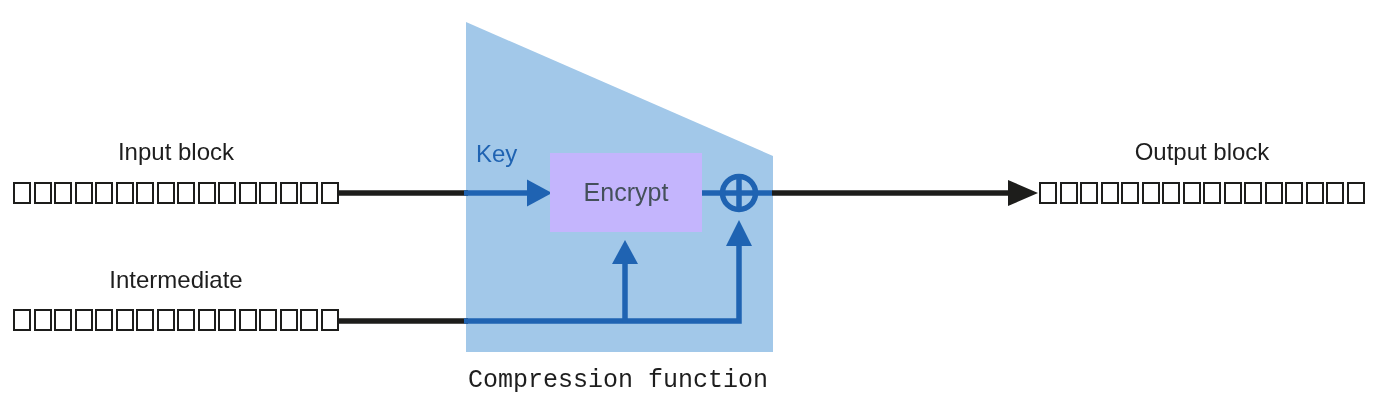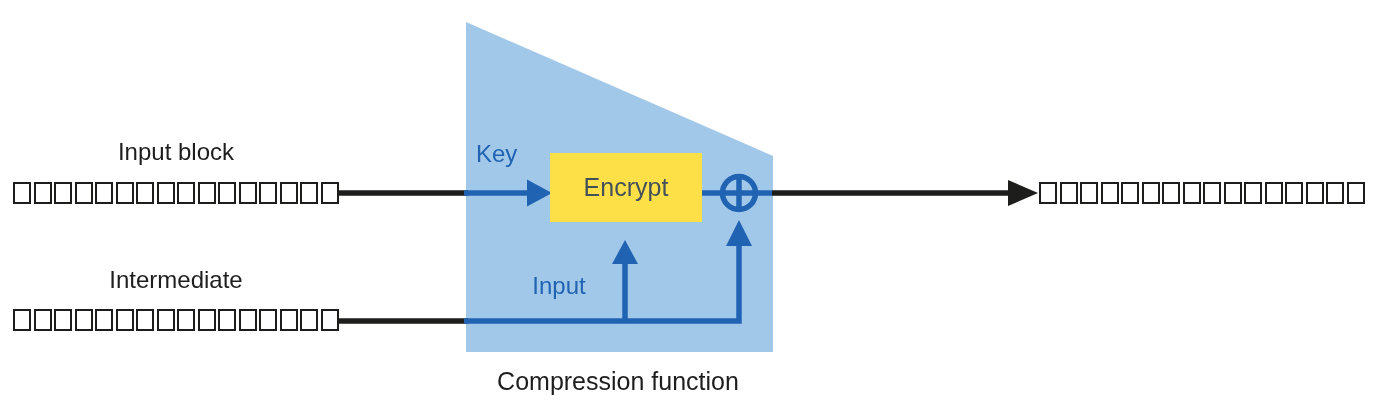--- a/index.html
+++ b/index.html
@@ -13,24 +13,24 @@
   .black-line{stroke:var(--line_black);stroke-width:5.5;fill:none;}
   .black-fill{fill:var(--line_black);}
   .blue-line{stroke:var(--accent_blue);stroke-width:5.5;fill:none;stroke-linejoin:miter;}
   .blue-fill{fill:var(--accent_blue);}
   
   .label{
     position:absolute;color:var(--label_text);font-size:24px;line-height:1.15;
     text-align:center;white-space:nowrap;
   }
   .blue-label{color:var(--accent_blue);}
-  .compression-label{font-size:25px;}
+  .compression-label{font-size:25px;font-family:Liberation Mono, monospace;}
   
   .encrypt-box{
-    position:absolute;left:550px;top:153px;width:152px;height:69px;background:#fde047;
+    position:absolute;left:550px;top:153px;width:152px;height:79px;background:#c4b5fd;
     display:flex;align-items:center;justify-content:center;
   }
   .encrypt-text{color:var(--encrypt_text);font-size:25px;}
   
   .bit-array{position:absolute;display:flex;gap:2.5px;}
   .cell{
     flex:none;width:18px;height:22px;box-sizing:border-box;
     border:2.5px solid var(--line_black);background:#ffffff;
   }
 </style>
@@ -119,17 +119,17 @@
       <div class="cell"></div>
       <div class="cell"></div>
       <div class="cell"></div>
       <div class="cell"></div>
       <div class="cell"></div>
       <div class="cell"></div>
     </div>
 
   <div class="label" style="left:13px;top:266px;width:326px;">Intermediate</div>
   <div class="label" style="left:13px;top:138px;width:326px;">Input block</div>
+  <div class="label" style="left:1039px;top:138px;width:326px;">Output block</div>
   <div class="label blue-label" style="left:476px;top:140px;text-align:center;">Key</div>
-  <div class="label blue-label" style="left:509px;top:272px;width:100px;">Input</div>
   <div class="label compression-label" style="left:448px;top:367px;width:340px;">Compression function</div>
 
 </div>
 
 </body></html>

